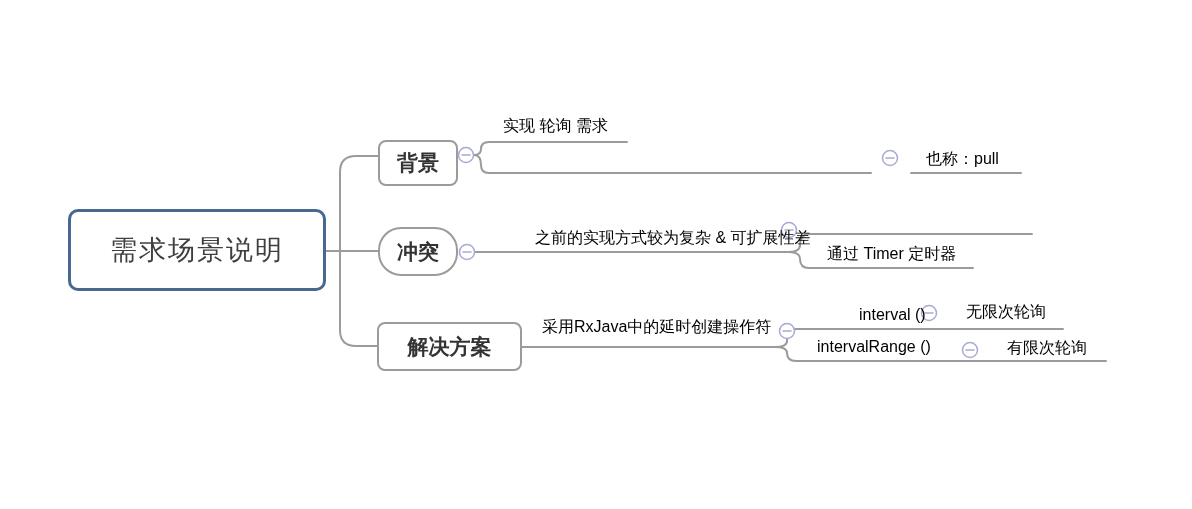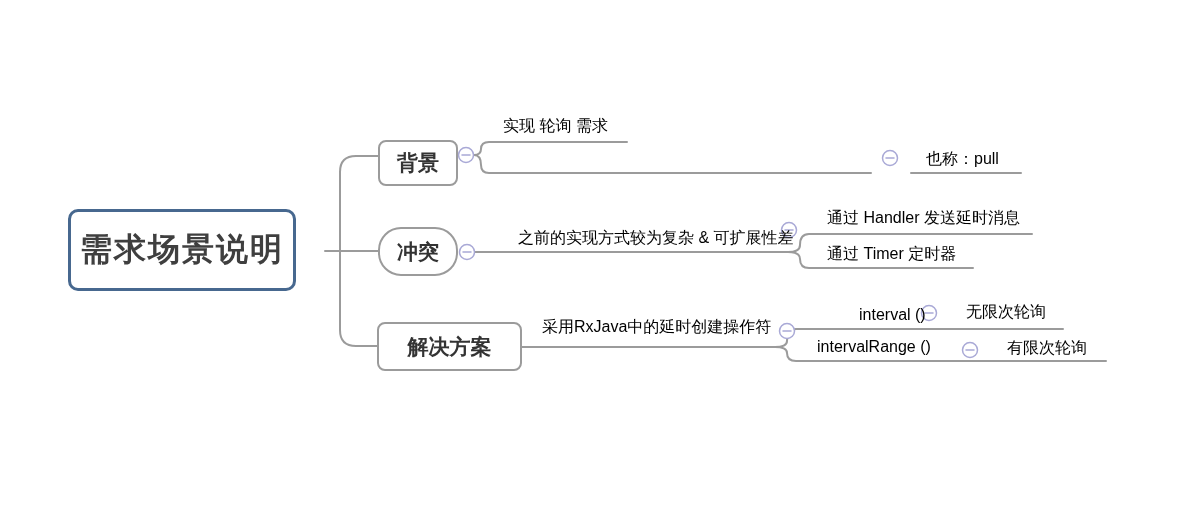--- a/index.html
+++ b/index.html
@@ -9,33 +9,33 @@
   }
   svg.wires{position:absolute;left:0;top:0;width:1192px;height:509px;}
   .wire{stroke:#9b9b9b;stroke-width:2;fill:none;stroke-linecap:round;}
   .collapse circle{fill:#ffffff;stroke:#a9a9d6;stroke-width:1.5;}
   .collapse line{stroke:#a9a9d6;stroke-width:1.5;stroke-linecap:round;}
   .topic{
     position:absolute;display:flex;align-items:center;justify-content:center;
     background:#ffffff;box-sizing:border-box;white-space:nowrap;color:#3a3a3a;
   }
   .root{
-    left:68px;top:209px;width:228px;height:82px;
+    left:68px;top:209px;width:258px;height:82px;
     border:3px solid #47688f;border-radius:10px;
-    font-size:32px;font-weight:700;letter-spacing:2px;color:#3f3f3f;
+    font-size:27px;font-weight:400;letter-spacing:2px;color:#3f3f3f;
   }
   .branch{border:2px solid #9b9b9b;border-radius:8px;font-size:21px;font-weight:600;color:#333;}
   .b1{left:378px;top:132px;width:80px;height:46px;margin-top:8px;}
   .b2{left:378px;top:227px;width:80px;height:49px;border-radius:23px;}
   .b3{left:377px;top:322px;width:145px;height:49px;}
   .leaf{position:absolute;font-size:16px;font-weight:500;color:#000000;white-space:nowrap;}
   .t-shixian{left:503px;top:116px;}
   .t-ji{left:504px;top:149px;}
   .t-pull{left:926px;top:149px;}
-  .t-zhiqian{left:518px;top:228px;}
+  .t-zhiqian{left:535px;top:228px;}
   .t-handler{left:827px;top:208px;}
   .t-timer{left:827px;top:244px;}
   .t-caiyong{left:542px;top:317px;}
   .t-interval{left:819px;top:306px;margin-left:40px;}
   .t-wuxian{left:966px;top:302px;}
   .t-irange{left:817px;top:338px;}
   .t-youxian{left:1007px;top:338px;}
 </style>
 </head>
 <body>
@@ -97,21 +97,20 @@
   <div class="topic root">需求场景说明</div>
 
   <div class="topic branch b1">背景</div>
   <div class="topic branch b2">冲突</div>
   <div class="topic branch b3">解决方案</div>
 
   <div class="leaf t-shixian">实现 轮询 需求</div>
   <div class="leaf t-pull">也称：pull</div>
 
   <div class="leaf t-zhiqian">之前的实现方式较为复杂 &amp; 可扩展性差</div>
-  <div class="leaf t-handler">通过 Handler 发送延时消息</div>
   <div class="leaf t-timer">通过 Timer 定时器</div>
 
   <div class="leaf t-caiyong">采用RxJava中的延时创建操作符</div>
   <div class="leaf t-interval">interval ()</div>
   <div class="leaf t-wuxian">无限次轮询</div>
   <div class="leaf t-irange">intervalRange ()</div>
   <div class="leaf t-youxian">有限次轮询</div>
 
 </div>
 

